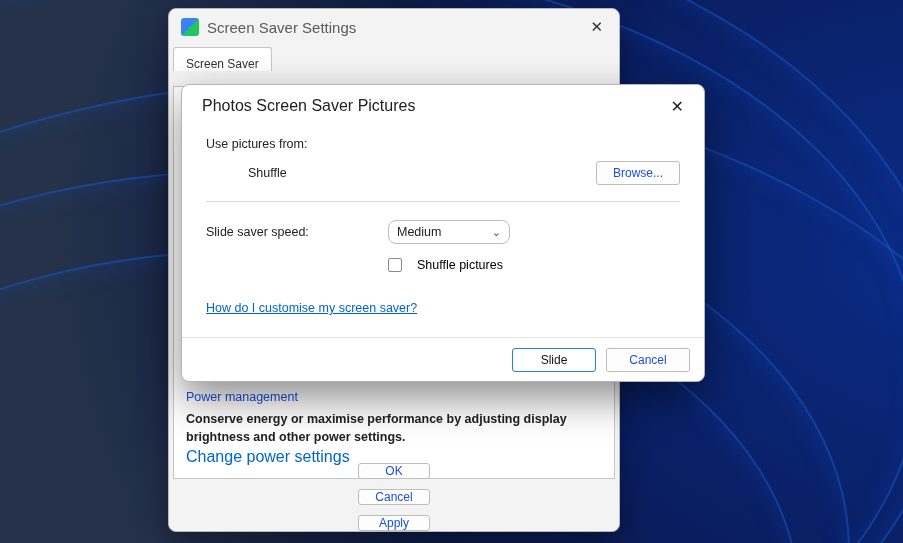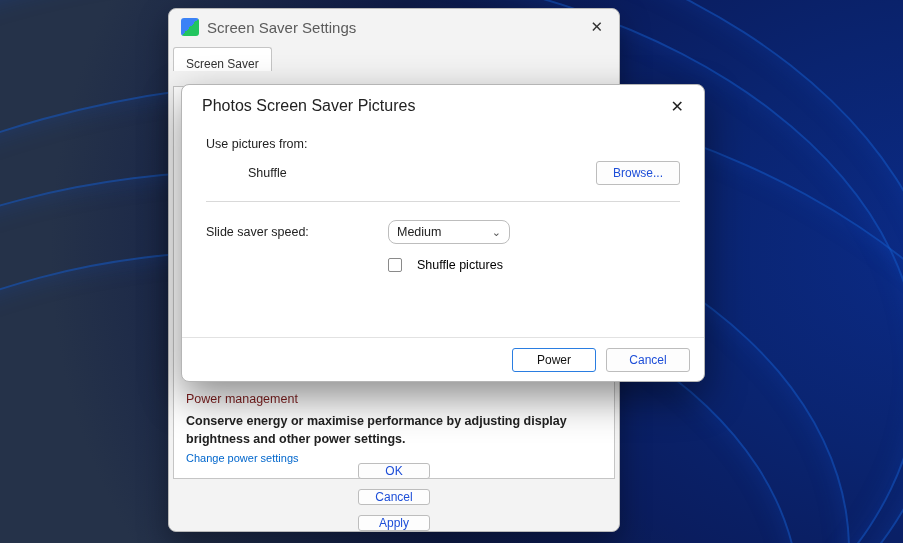--- a/index.html
+++ b/index.html
@@ -34,23 +34,23 @@
   .tab {
     position:absolute; left:4px; top:0; height:24px; padding:9px 12px 0;
     background:#fff; border:1px solid #c5c5c5; border-bottom:none;
     border-radius:3px 3px 0 0; font-size:12px; color:#333;
   }
   .tabbody {
     position:absolute; left:4px; right:4px; top:77px; bottom:52px;
     background:#fff; border:1px solid #c5c5c5; padding:12px;
   }
   .pm-section { position:absolute; bottom:12px; left:12px; right:12px; }
-  .grouplabel { font-size:12.5px; color:#7f1d1d; margin-bottom:6px; }
+  .grouplabel { font-size:12.5px; color:#1d4ed8; margin-bottom:6px; }
   .pm-text { font-size:12.5px; color:#222; line-height:1.45;font-weight:bold; }
-  .linka { color:#0066cc; font-size:11px; cursor:pointer; text-decoration:none; display:inline-block; margin-top:2px;}
+  .linka { color:#0066cc; font-size:16px; cursor:pointer; text-decoration:none; display:inline-block; margin-top:2px;}
   .bottombar {
     position:absolute; left:0; right:0; bottom:0; height:50px;
     display:flex; justify-content:flex-end; align-items:center; gap:10px;
     padding:0 14px;
     flex-direction:column;
   }
   button.win-btn {
     min-width:72px; height:24px; font-size:12px; color:#1d4ed8;
     background:#fdfdfd; border:1px solid #bdbdbd; border-radius:3px; padding:0 10px;
     cursor:default;
@@ -145,18 +145,21 @@
       <span class="lbl">Slide saver speed:</span>
       <div class="select">
         <span>Medium</span>
         <span class="chev">⌄</span>
       </div>
     </div>
     <div class="shufflerow">
       <span class="chk"></span>
       <span>Shuffle pictures</span>
     </div>
+    <div class="helprow">
+      <a class="helplink">How do I customise my screen saver?</a>
+    </div>
   </div>
   <div class="cfooter">
-    <button class="win-btn wide primary">Power</button>
+    <button class="win-btn wide primary">Slide</button>
     <button class="win-btn wide">Cancel</button>
   </div>
 </div>
 
 </body></html>

